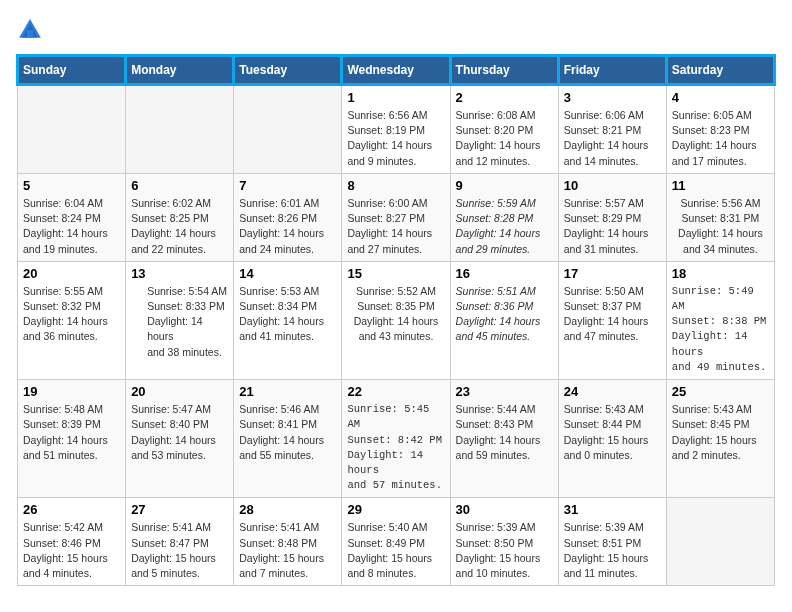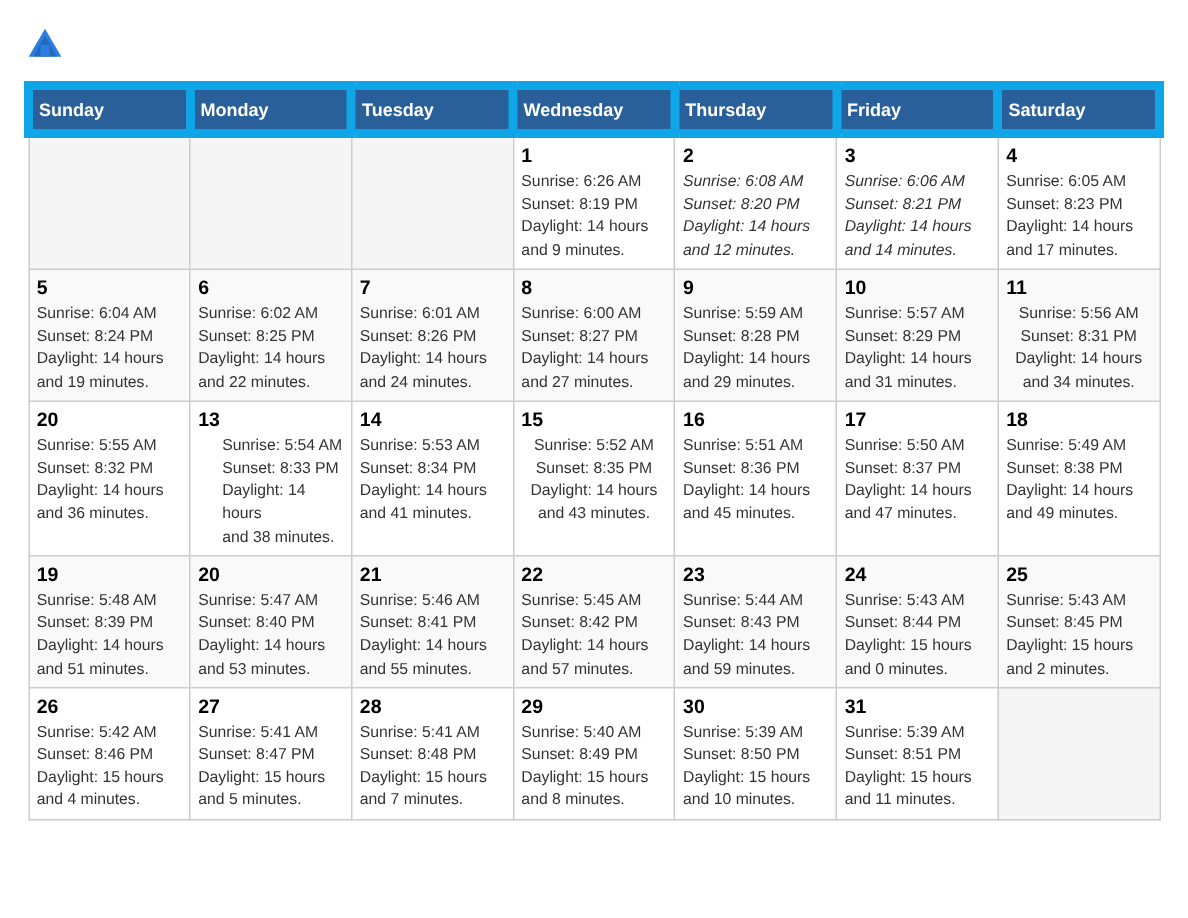--- a/index.html
+++ b/index.html
@@ -36,21 +36,21 @@
       border-collapse: collapse;
       font-size: 11px;
     }
     .calendar th {
       background-color: #2a6099;
       color: #fff;
       padding: 6px 4px;
       text-align: left;
       font-weight: bold;
       font-size: 12px;
-      border: 6px solid #0ea5e9;
+      border: 3px solid #0ea5e9;
     }
     .calendar td {
       border: 1px solid #ccc;
       vertical-align: top;
       padding: 4px 5px;
       min-height: 80px;
       width: 108px;
       background: #fff;
     }
     .calendar td.empty {
@@ -104,35 +104,35 @@
         <th>Saturday</th>
       </tr>
   </thead>
   <tbody id="calendar-body">
   <tr>
         <td class="empty"></td>
         <td class="empty"></td>
         <td class="empty"></td>
         <td>
           <span class="day-number">1</span>
-          <div class="day-info" style="white-space: pre-line;">Sunrise: 6:26 AM
+          <div class="day-info" style="white-space: pre-line;">Sunrise: 6:56 AM
 Sunset: 8:19 PM
 Daylight: 14 hours
 and 9 minutes.</div>
         </td>
         <td>
           <span class="day-number">2</span>
-          <div class="day-info" style="white-space: pre-line; font-style: italic;">Sunrise: 6:08 AM
+          <div class="day-info" style="white-space: pre-line;">Sunrise: 6:08 AM
 Sunset: 8:20 PM
 Daylight: 14 hours
 and 12 minutes.</div>
         </td>
         <td>
           <span class="day-number">3</span>
-          <div class="day-info" style="white-space: pre-line; font-style: italic;">Sunrise: 6:06 AM
+          <div class="day-info" style="white-space: pre-line;">Sunrise: 6:06 AM
 Sunset: 8:21 PM
 Daylight: 14 hours
 and 14 minutes.</div>
         </td>
         <td>
           <span class="day-number">4</span>
           <div class="day-info" style="white-space: pre-line;">Sunrise: 6:05 AM
 Sunset: 8:23 PM
 Daylight: 14 hours
 and 17 minutes.</div>
@@ -162,21 +162,21 @@
         </td>
         <td>
           <span class="day-number">8</span>
           <div class="day-info" style="white-space: pre-line;">Sunrise: 6:00 AM
 Sunset: 8:27 PM
 Daylight: 14 hours
 and 27 minutes.</div>
         </td>
         <td>
           <span class="day-number">9</span>
-          <div class="day-info" style="white-space: pre-line;">Sunrise: 5:59 AM
+          <div class="day-info" style="white-space: pre-line; font-style: italic;">Sunrise: 5:59 AM
 Sunset: 8:28 PM
 Daylight: 14 hours
 and 29 minutes.</div>
         </td>
         <td>
           <span class="day-number">10</span>
           <div class="day-info" style="white-space: pre-line;">Sunrise: 5:57 AM
 Sunset: 8:29 PM
 Daylight: 14 hours
 and 31 minutes.</div>
@@ -213,35 +213,35 @@
         </td>
         <td>
           <span class="day-number">15</span>
           <div class="day-info" style="white-space: pre-line; text-align: center;">Sunrise: 5:52 AM
 Sunset: 8:35 PM
 Daylight: 14 hours
 and 43 minutes.</div>
         </td>
         <td>
           <span class="day-number">16</span>
-          <div class="day-info" style="white-space: pre-line;">Sunrise: 5:51 AM
+          <div class="day-info" style="white-space: pre-line; font-style: italic;">Sunrise: 5:51 AM
 Sunset: 8:36 PM
 Daylight: 14 hours
 and 45 minutes.</div>
         </td>
         <td>
           <span class="day-number">17</span>
           <div class="day-info" style="white-space: pre-line;">Sunrise: 5:50 AM
 Sunset: 8:37 PM
 Daylight: 14 hours
 and 47 minutes.</div>
         </td>
         <td>
           <span class="day-number">18</span>
-          <div class="day-info" style="white-space: pre-line;">Sunrise: 5:49 AM
+          <div class="day-info" style="white-space: pre-line; font-family: Liberation Mono, monospace;">Sunrise: 5:49 AM
 Sunset: 8:38 PM
 Daylight: 14 hours
 and 49 minutes.</div>
         </td>
       </tr>
       <tr>
         <td>
           <span class="day-number">19</span>
           <div class="day-info" style="white-space: pre-line;">Sunrise: 5:48 AM
 Sunset: 8:39 PM
@@ -257,21 +257,21 @@
         </td>
         <td>
           <span class="day-number">21</span>
           <div class="day-info" style="white-space: pre-line;">Sunrise: 5:46 AM
 Sunset: 8:41 PM
 Daylight: 14 hours
 and 55 minutes.</div>
         </td>
         <td>
           <span class="day-number">22</span>
-          <div class="day-info" style="white-space: pre-line;">Sunrise: 5:45 AM
+          <div class="day-info" style="white-space: pre-line; font-family: Liberation Mono, monospace;">Sunrise: 5:45 AM
 Sunset: 8:42 PM
 Daylight: 14 hours
 and 57 minutes.</div>
         </td>
         <td>
           <span class="day-number">23</span>
           <div class="day-info" style="white-space: pre-line;">Sunrise: 5:44 AM
 Sunset: 8:43 PM
 Daylight: 14 hours
 and 59 minutes.</div>

